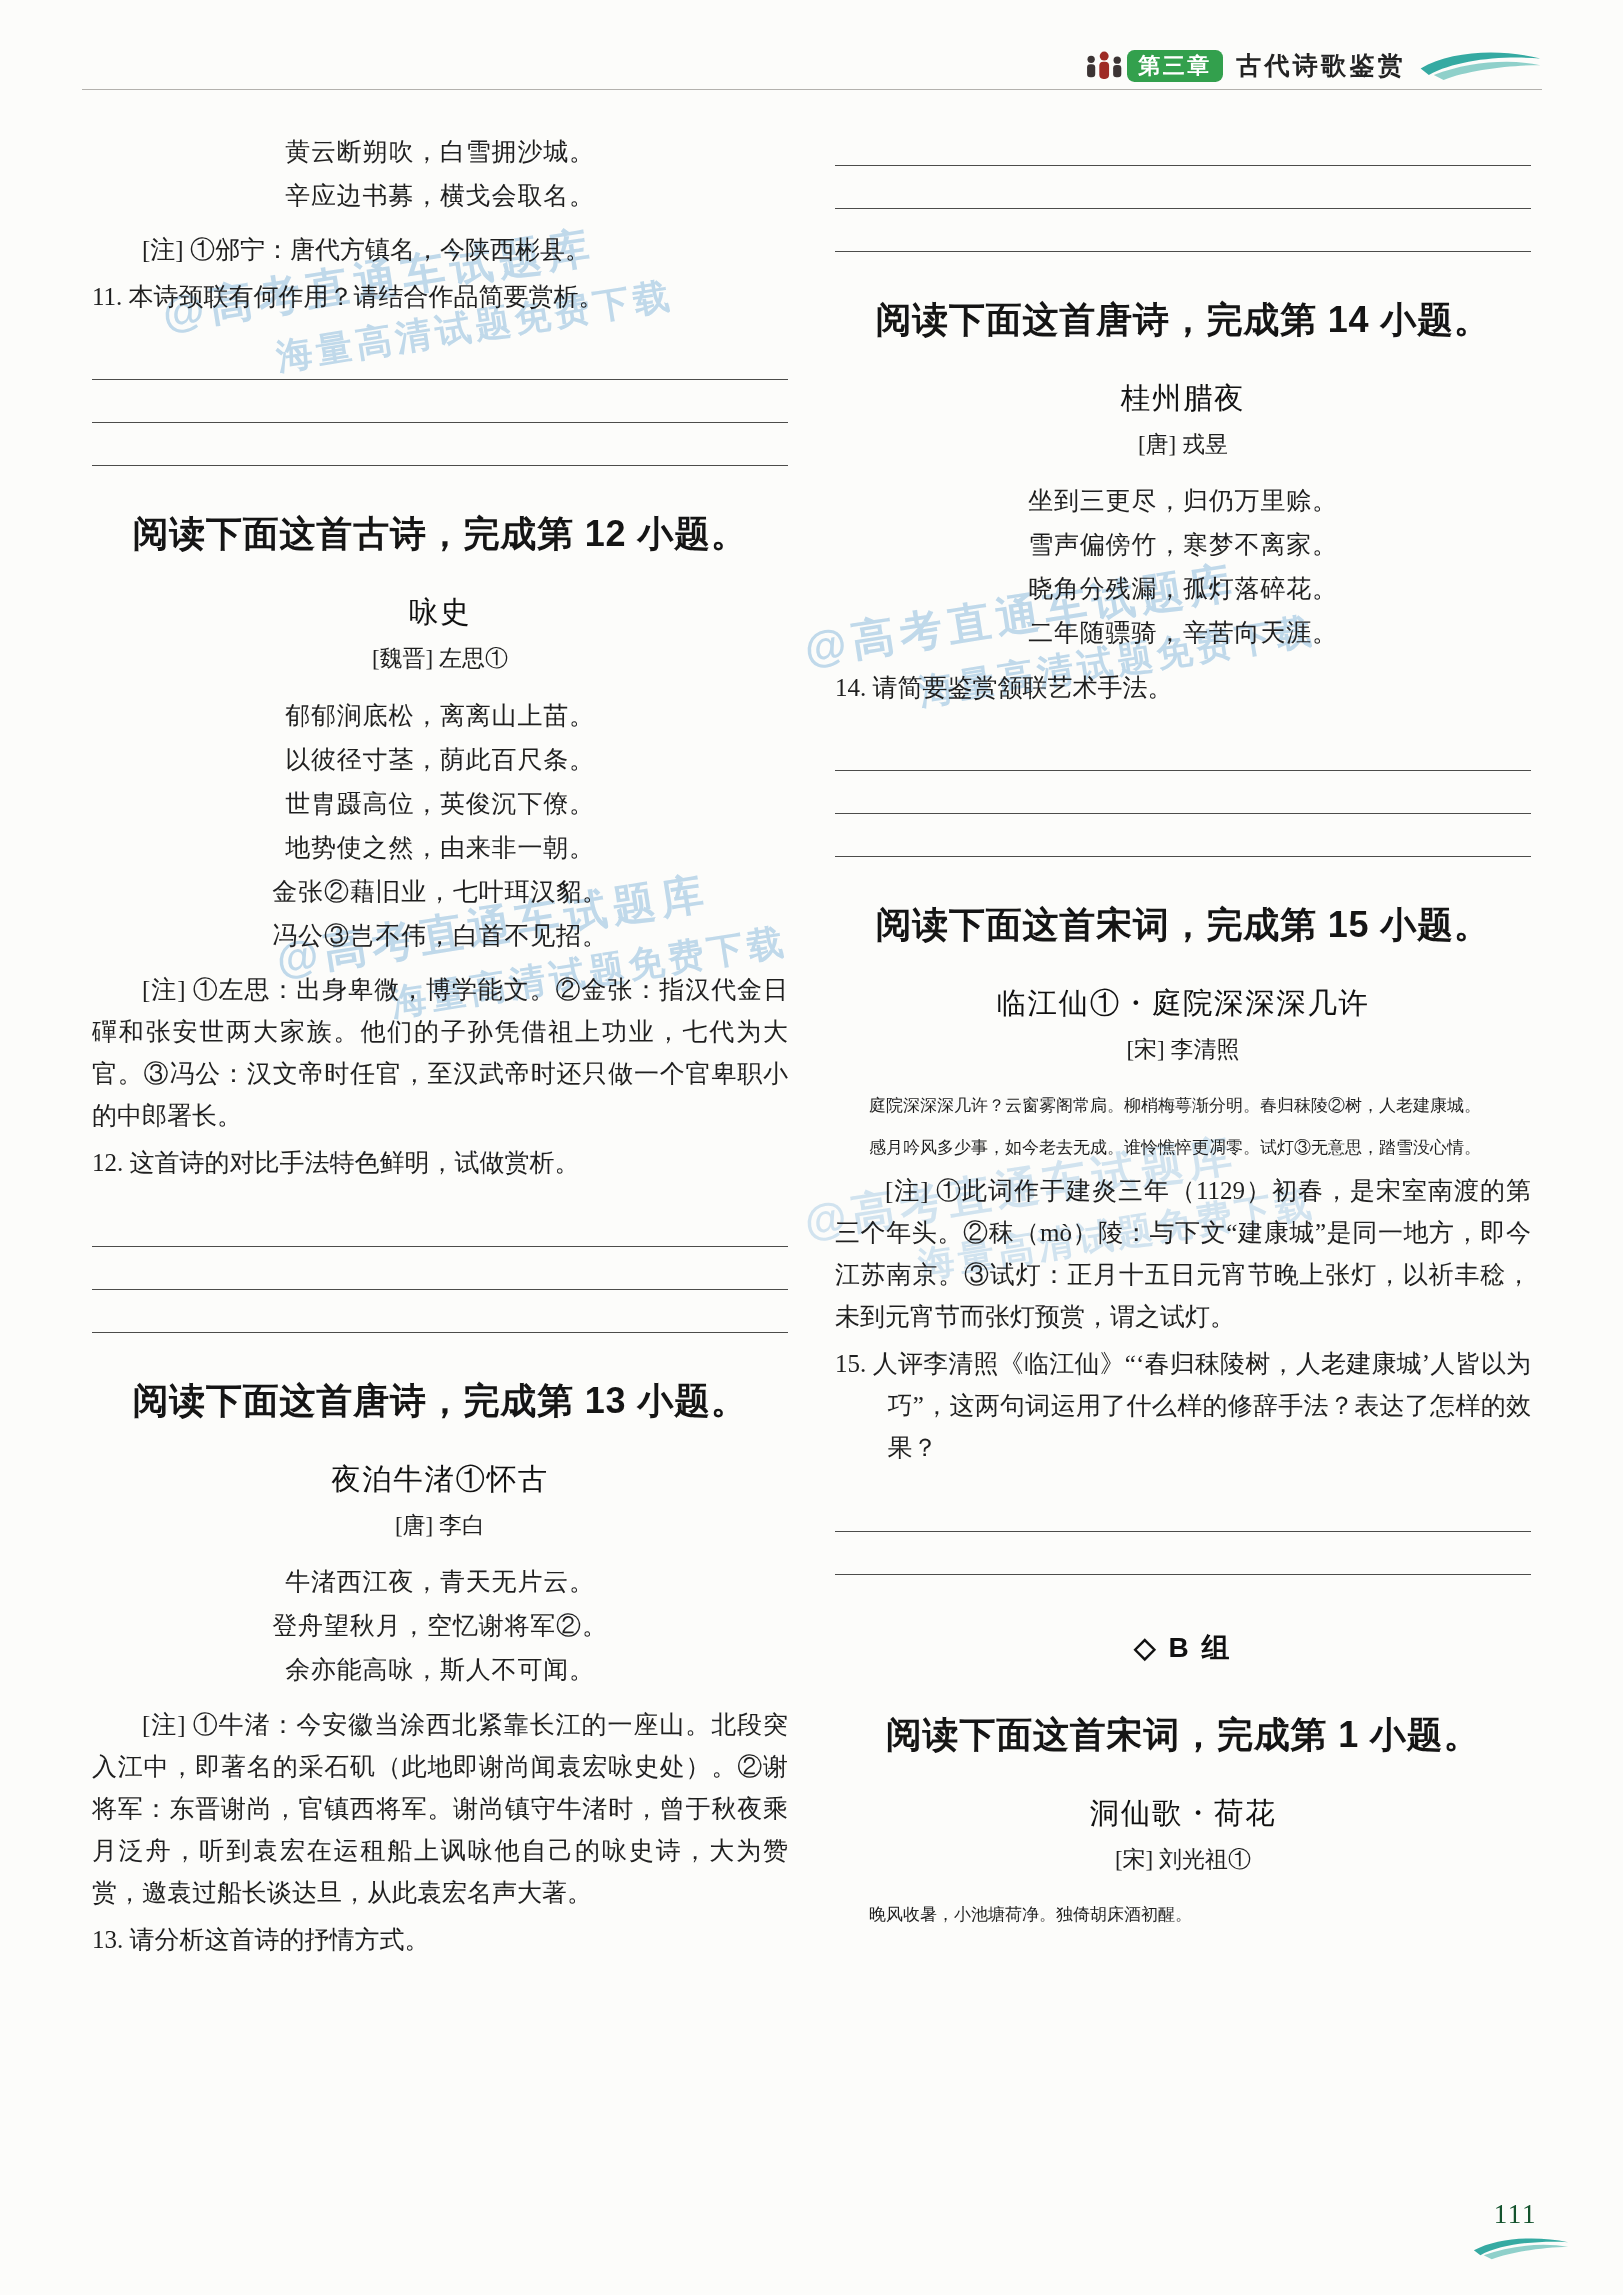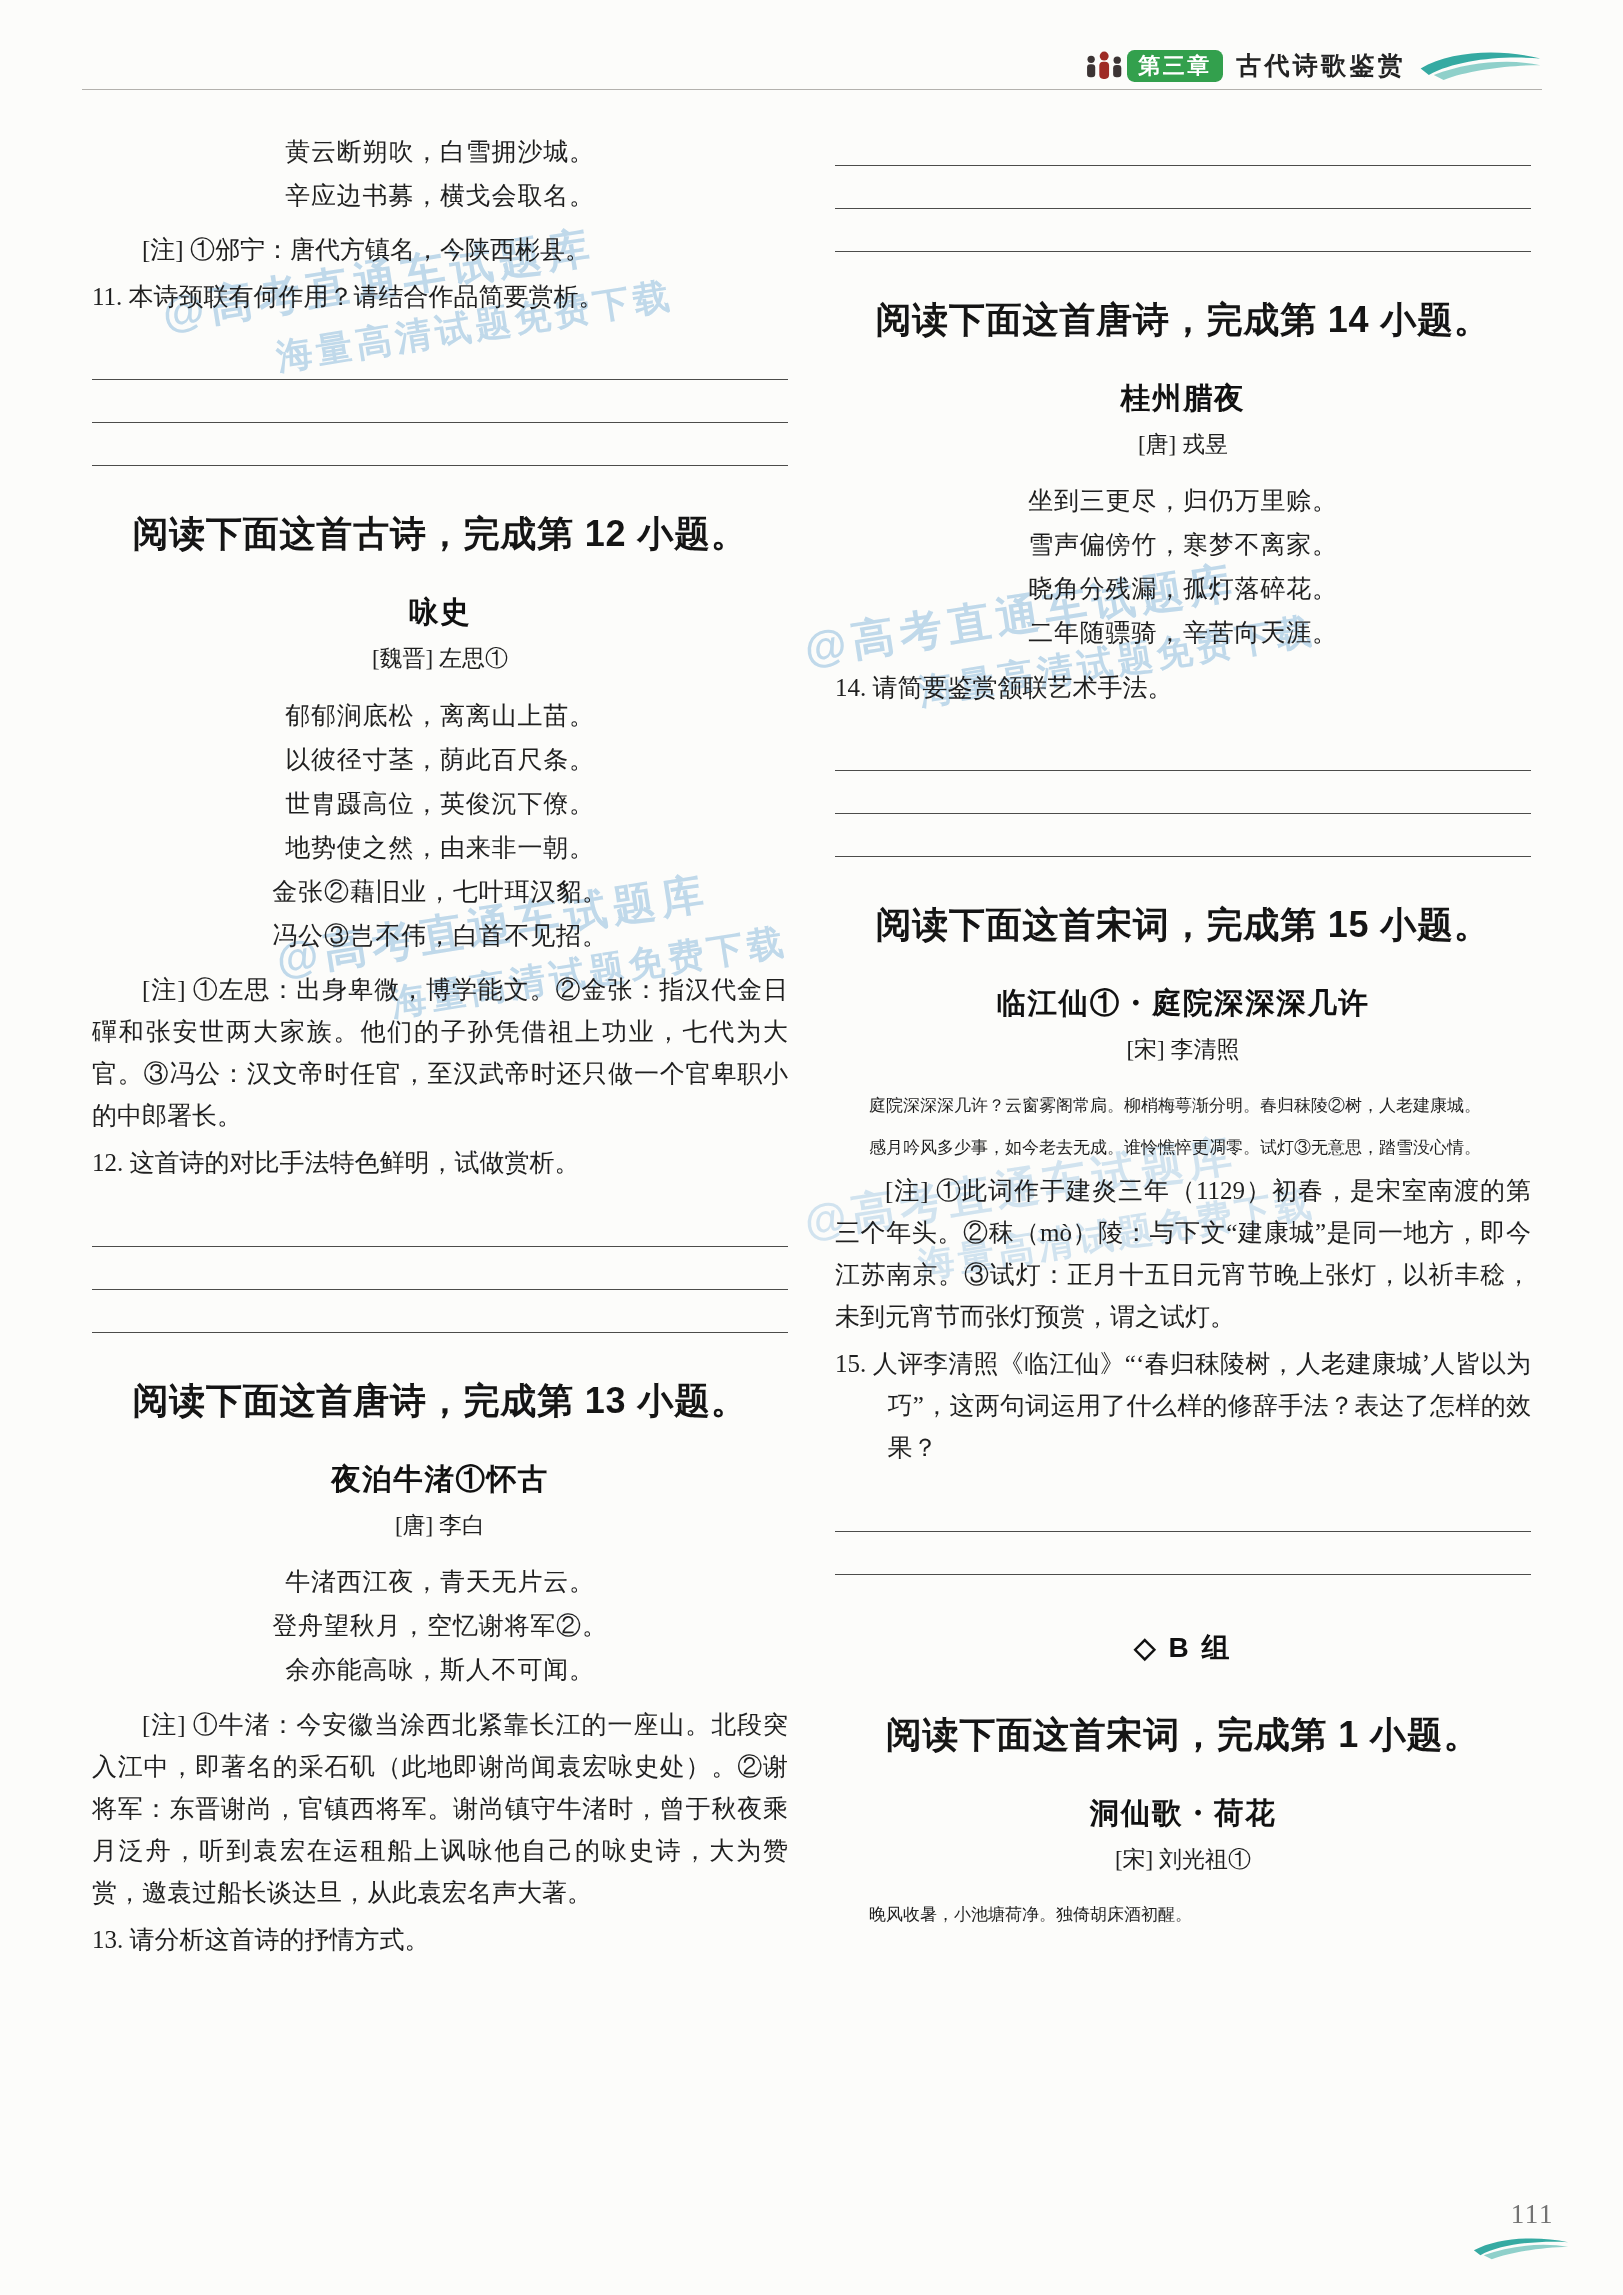--- a/index.html
+++ b/index.html
@@ -59,32 +59,32 @@
     margin-top:4.9px; text-align:justify;
   }
   .answer-lines { margin:19.6px 0 13px; }
   .answer-line { height:43px; border-bottom:1.6px solid #4c4c4a; }
   .answer-lines.top-lines { margin-top:0; }
   .instruction {
     font-family:"Liberation Sans",sans-serif; font-size:36px; font-weight:bold;
     text-align:center; margin:44px 0 34px; letter-spacing:0.8px; color:#151515;
   }
   .poem-title {
-    font-family:"Liberation Sans",sans-serif; font-size:29.5px; font-weight:bold;
+    font-family:"Liberation Sans",sans-serif; font-size:29.5px; font-weight:normal;
     text-align:center; margin:4.9px 0 9.8px; letter-spacing:1.6px; color:#111111;
   }
   .poem-author { font-size:23px; text-align:center; margin-bottom:19.6px; }
   .group-label {
     font-family:"Liberation Sans",sans-serif; font-size:28px; font-weight:bold;
     text-align:center; margin:54px 0 4.9px; letter-spacing:2.5px; color:#111111;
   }
   
   .page-number {
-    position:absolute; right:70px; bottom:65px; font-size:27px;
-    letter-spacing:1.6px; color:#737373; z-index:2;
+    position:absolute; right:87px; bottom:65px; font-size:27px;
+    letter-spacing:1.6px; color:#14532d; z-index:2;
   }
   .footer-swoosh { position:absolute; right:54px; bottom:31px; z-index:1; }
 </style>
 </head>
 <body>
 
 <div class="page">
 
   <div class="watermark wm1">
     <div class="wm-l1">@高考直通车试题库</div>

